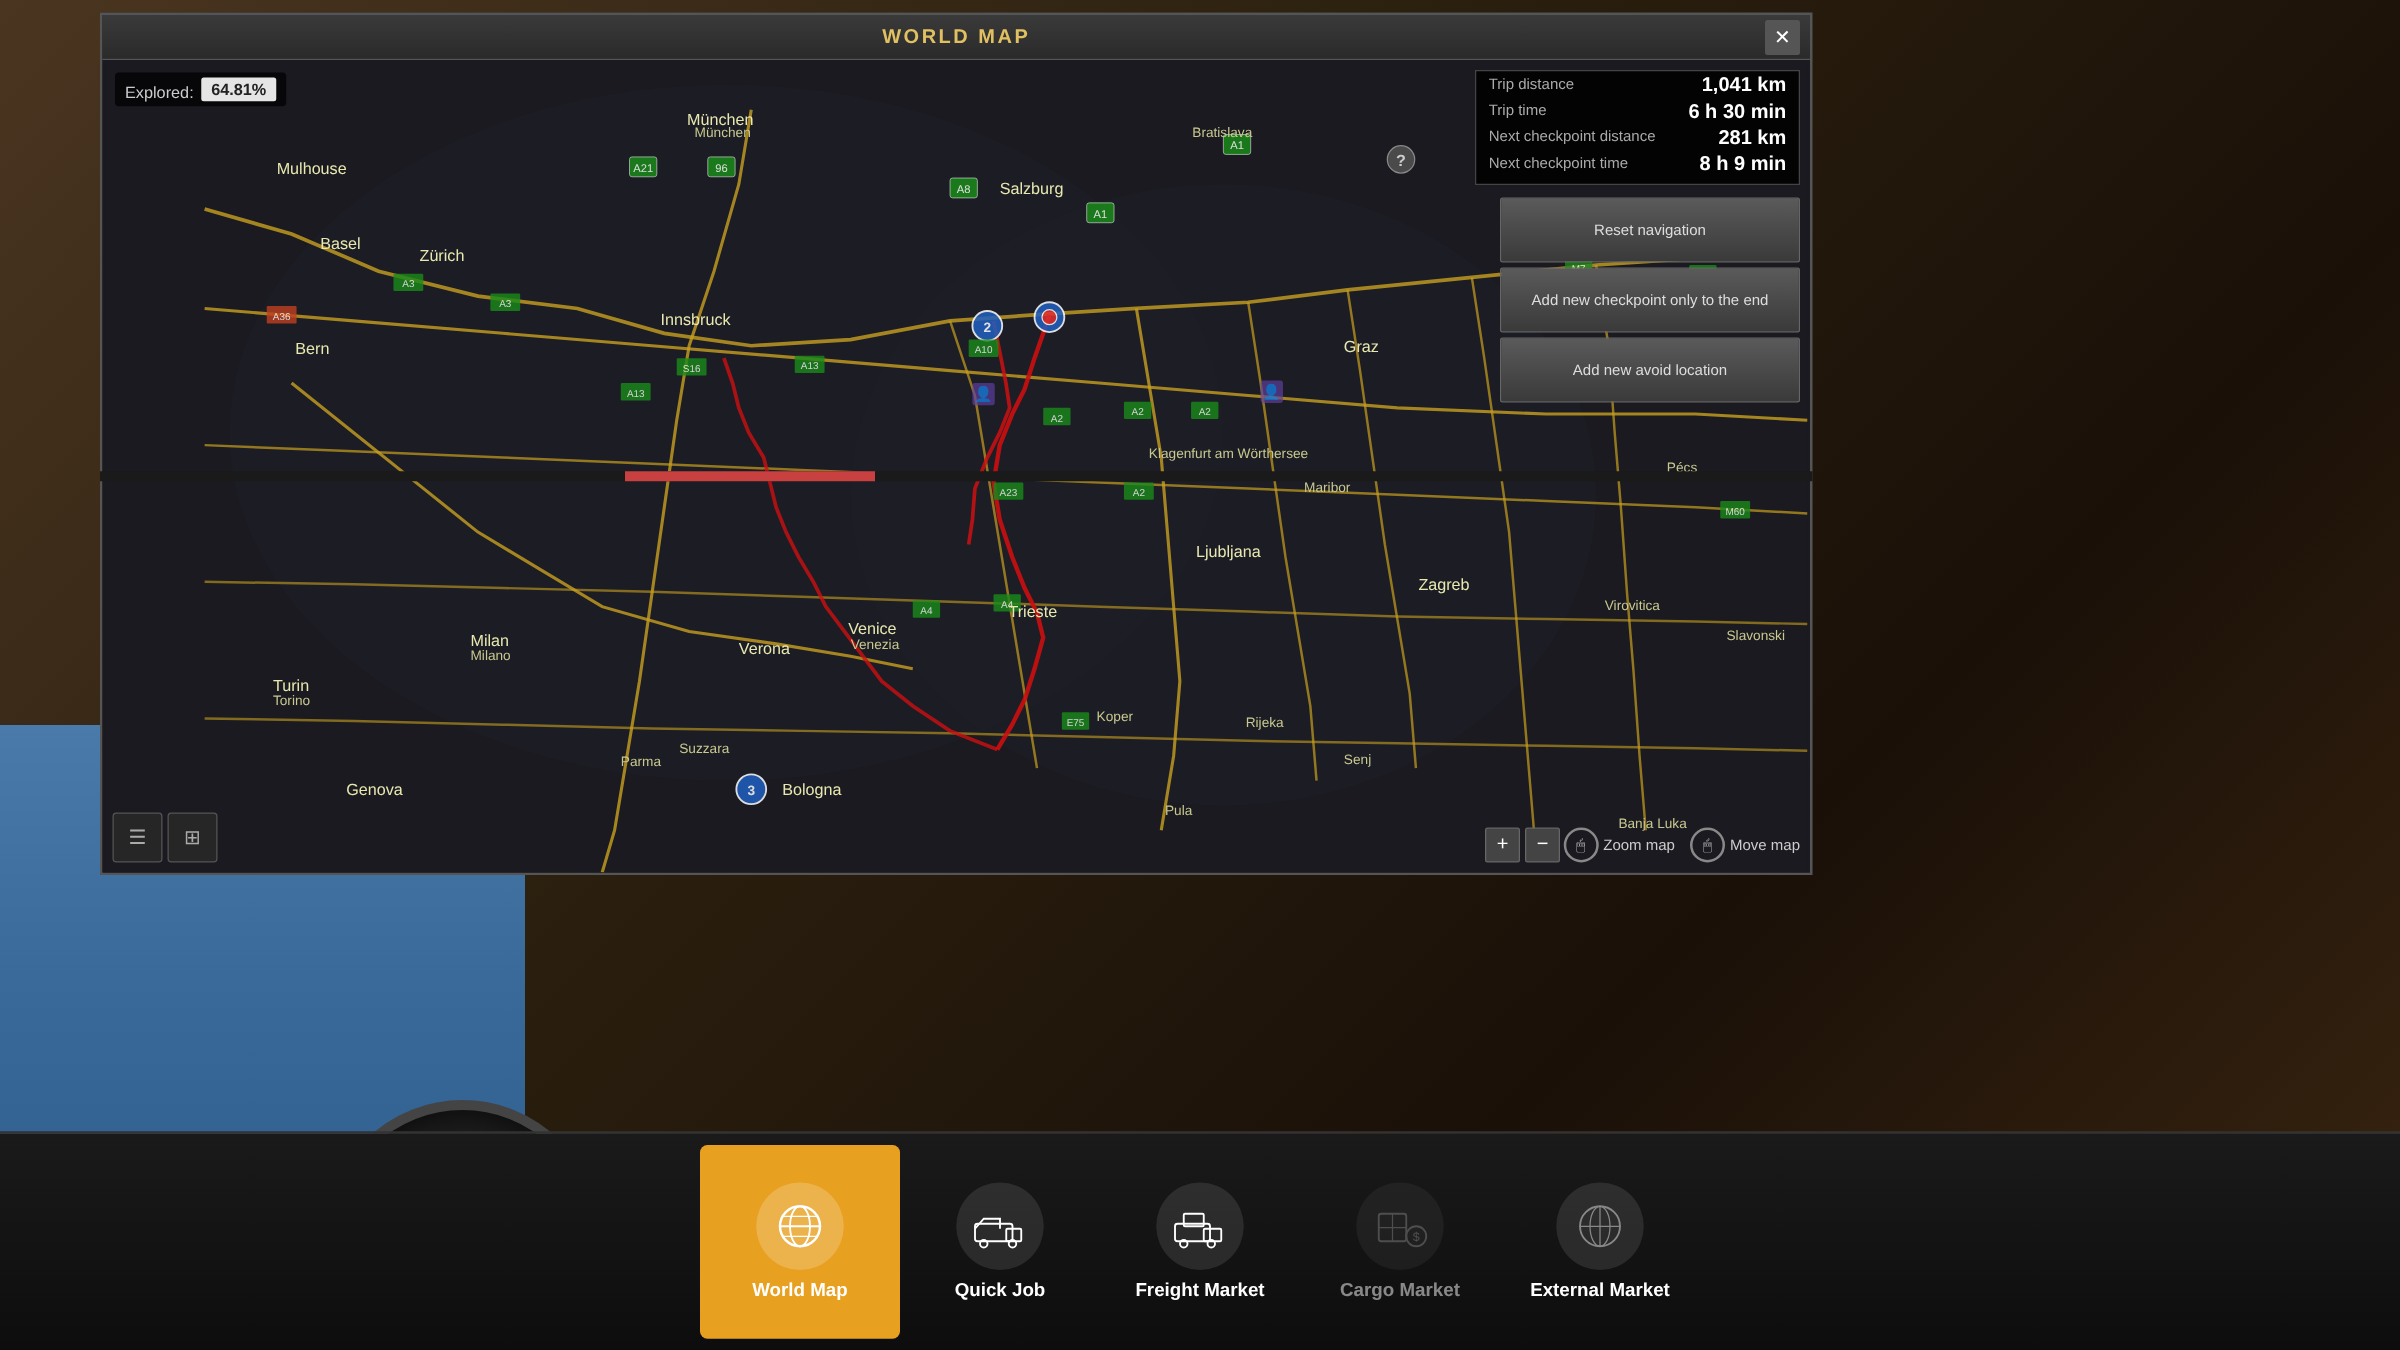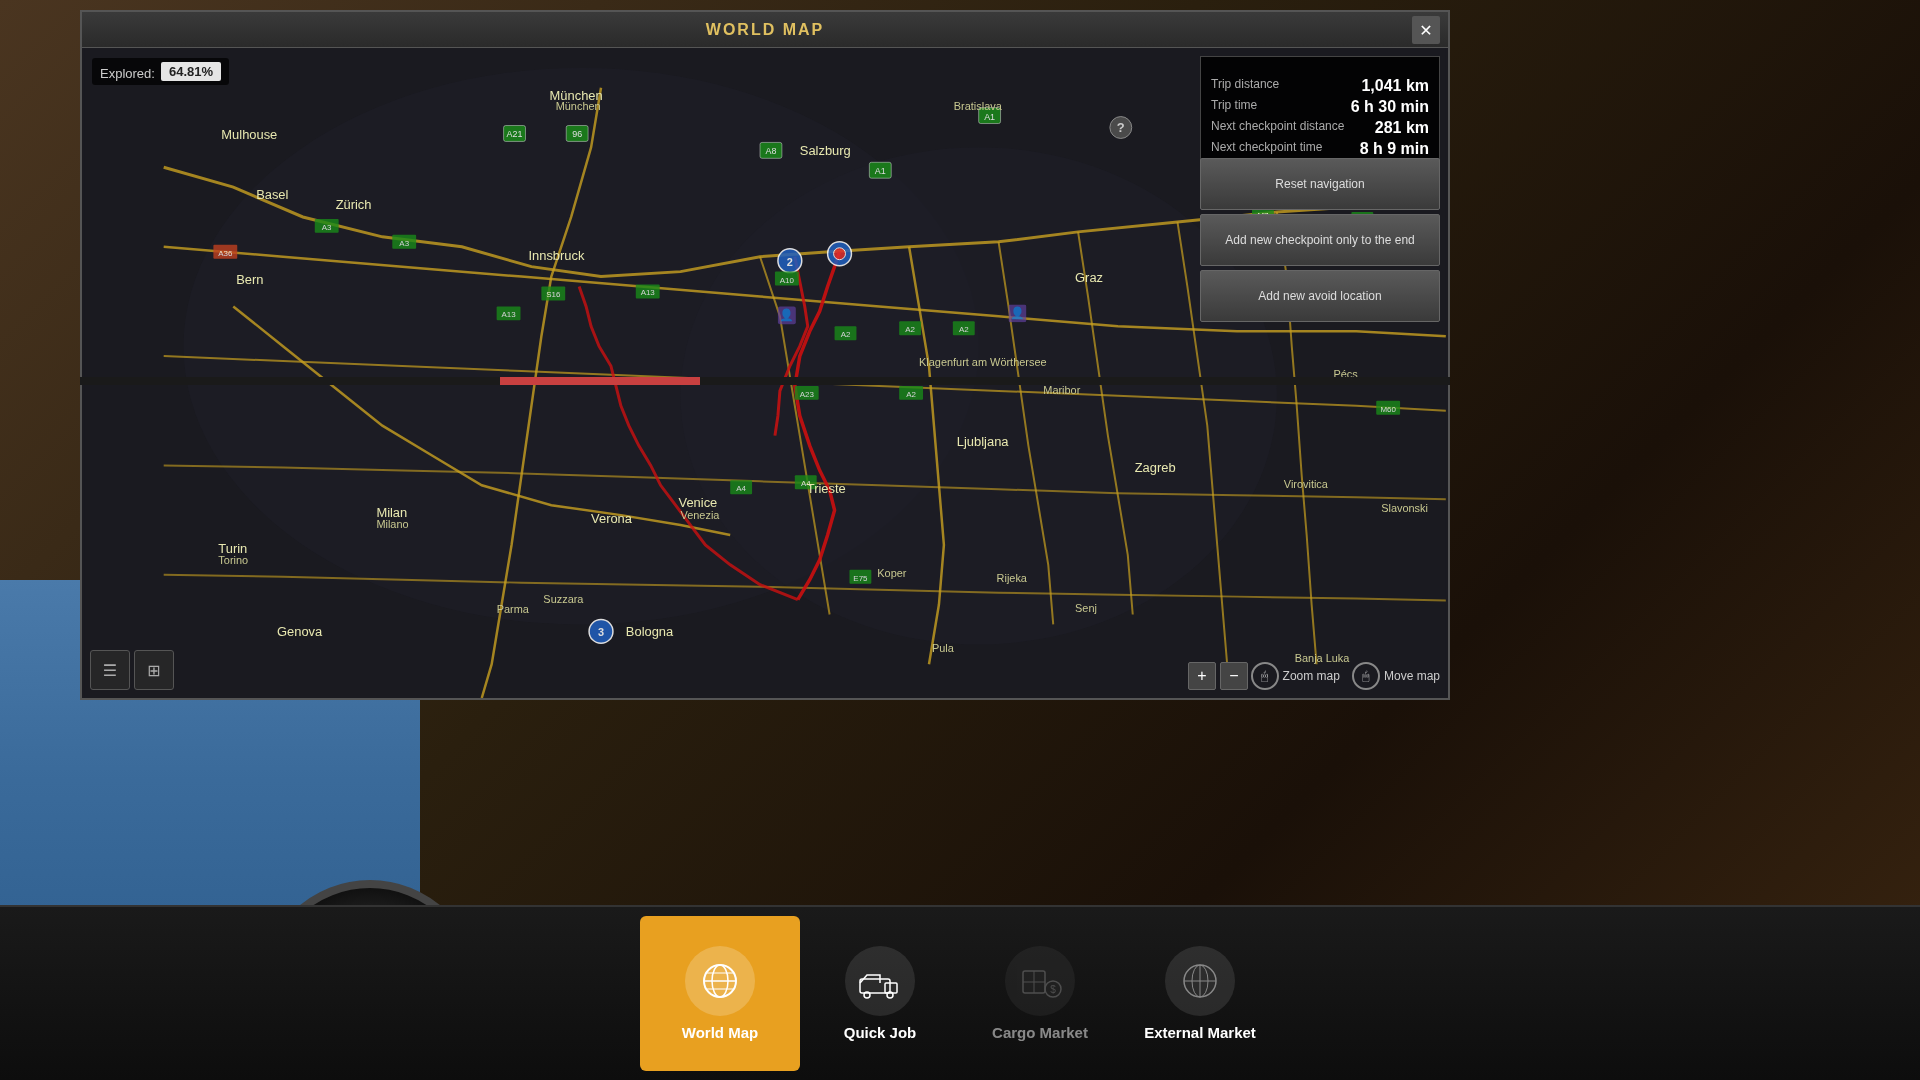--- a/index.html
+++ b/index.html
@@ -149,25 +149,25 @@
       font-weight: bold;
       padding: 2px 8px;
       border-radius: 2px;
     }
 
     
     .trip-info {
       position: absolute;
       top: 8px;
       right: 8px;
-      width: 240px;
+      width: 260px;
       background: rgba(0,0,0,0.85);
       border: 1px solid #444;
       z-index: 20;
-      padding: 20px 10px;
+      padding: 3px 10px;
     }
 
     .trip-row {
       display: flex;
       justify-content: space-between;
       margin-bottom: 3px;
     }
 
     .trip-key {
       color: #aaa;
@@ -622,20 +622,32 @@
           <svg width="50" height="40" viewBox="0 0 50 40">
             <rect x="5" y="18" width="30" height="14" rx="2" stroke="white" stroke-width="1.5" fill="none"></rect>
             <rect x="30" y="22" width="12" height="10" rx="1" stroke="white" stroke-width="1.5" fill="none"></rect>
             <circle cx="12" cy="34" r="3" stroke="white" stroke-width="1.5" fill="none"></circle>
             <circle cx="35" cy="34" r="3" stroke="white" stroke-width="1.5" fill="none"></circle>
             <path d="M5 22 L12 14 L25 14 L25 22" stroke="white" stroke-width="1.5" fill="none"></path>
           </svg>
         </div>
         <div class="nav-label">Quick Job</div>
       </div>
+      <div class="nav-item  ">
+        <div class="nav-icon">
+          <svg width="50" height="40" viewBox="0 0 50 40">
+            <rect x="5" y="18" width="28" height="14" rx="2" stroke="white" stroke-width="1.5" fill="none"></rect>
+            <rect x="28" y="22" width="14" height="10" rx="1" stroke="white" stroke-width="1.5" fill="none"></rect>
+            <circle cx="12" cy="34" r="3" stroke="white" stroke-width="1.5" fill="none"></circle>
+            <circle cx="34" cy="34" r="3" stroke="white" stroke-width="1.5" fill="none"></circle>
+            <rect x="12" y="10" width="16" height="10" rx="1" stroke="white" stroke-width="1.5" fill="none"></rect>
+          </svg>
+        </div>
+        <div class="nav-label">Freight Market</div>
+      </div>
       <div class="nav-item  inactive">
         <div class="nav-icon">
           <svg width="50" height="40" viewBox="0 0 50 40">
             <rect x="8" y="10" width="22" height="22" rx="2" stroke="#888" stroke-width="1.5" fill="none"></rect>
             <line x1="19" y1="10" x2="19" y2="32" stroke="#888" stroke-width="1"></line>
             <line x1="8" y1="21" x2="30" y2="21" stroke="#888" stroke-width="1"></line>
             <circle cx="38" cy="28" r="8" stroke="#888" stroke-width="1.5" fill="none"></circle>
             <text x="38" y="32" text-anchor="middle" fill="#888" font-size="10">$</text>
           </svg>
         </div>

